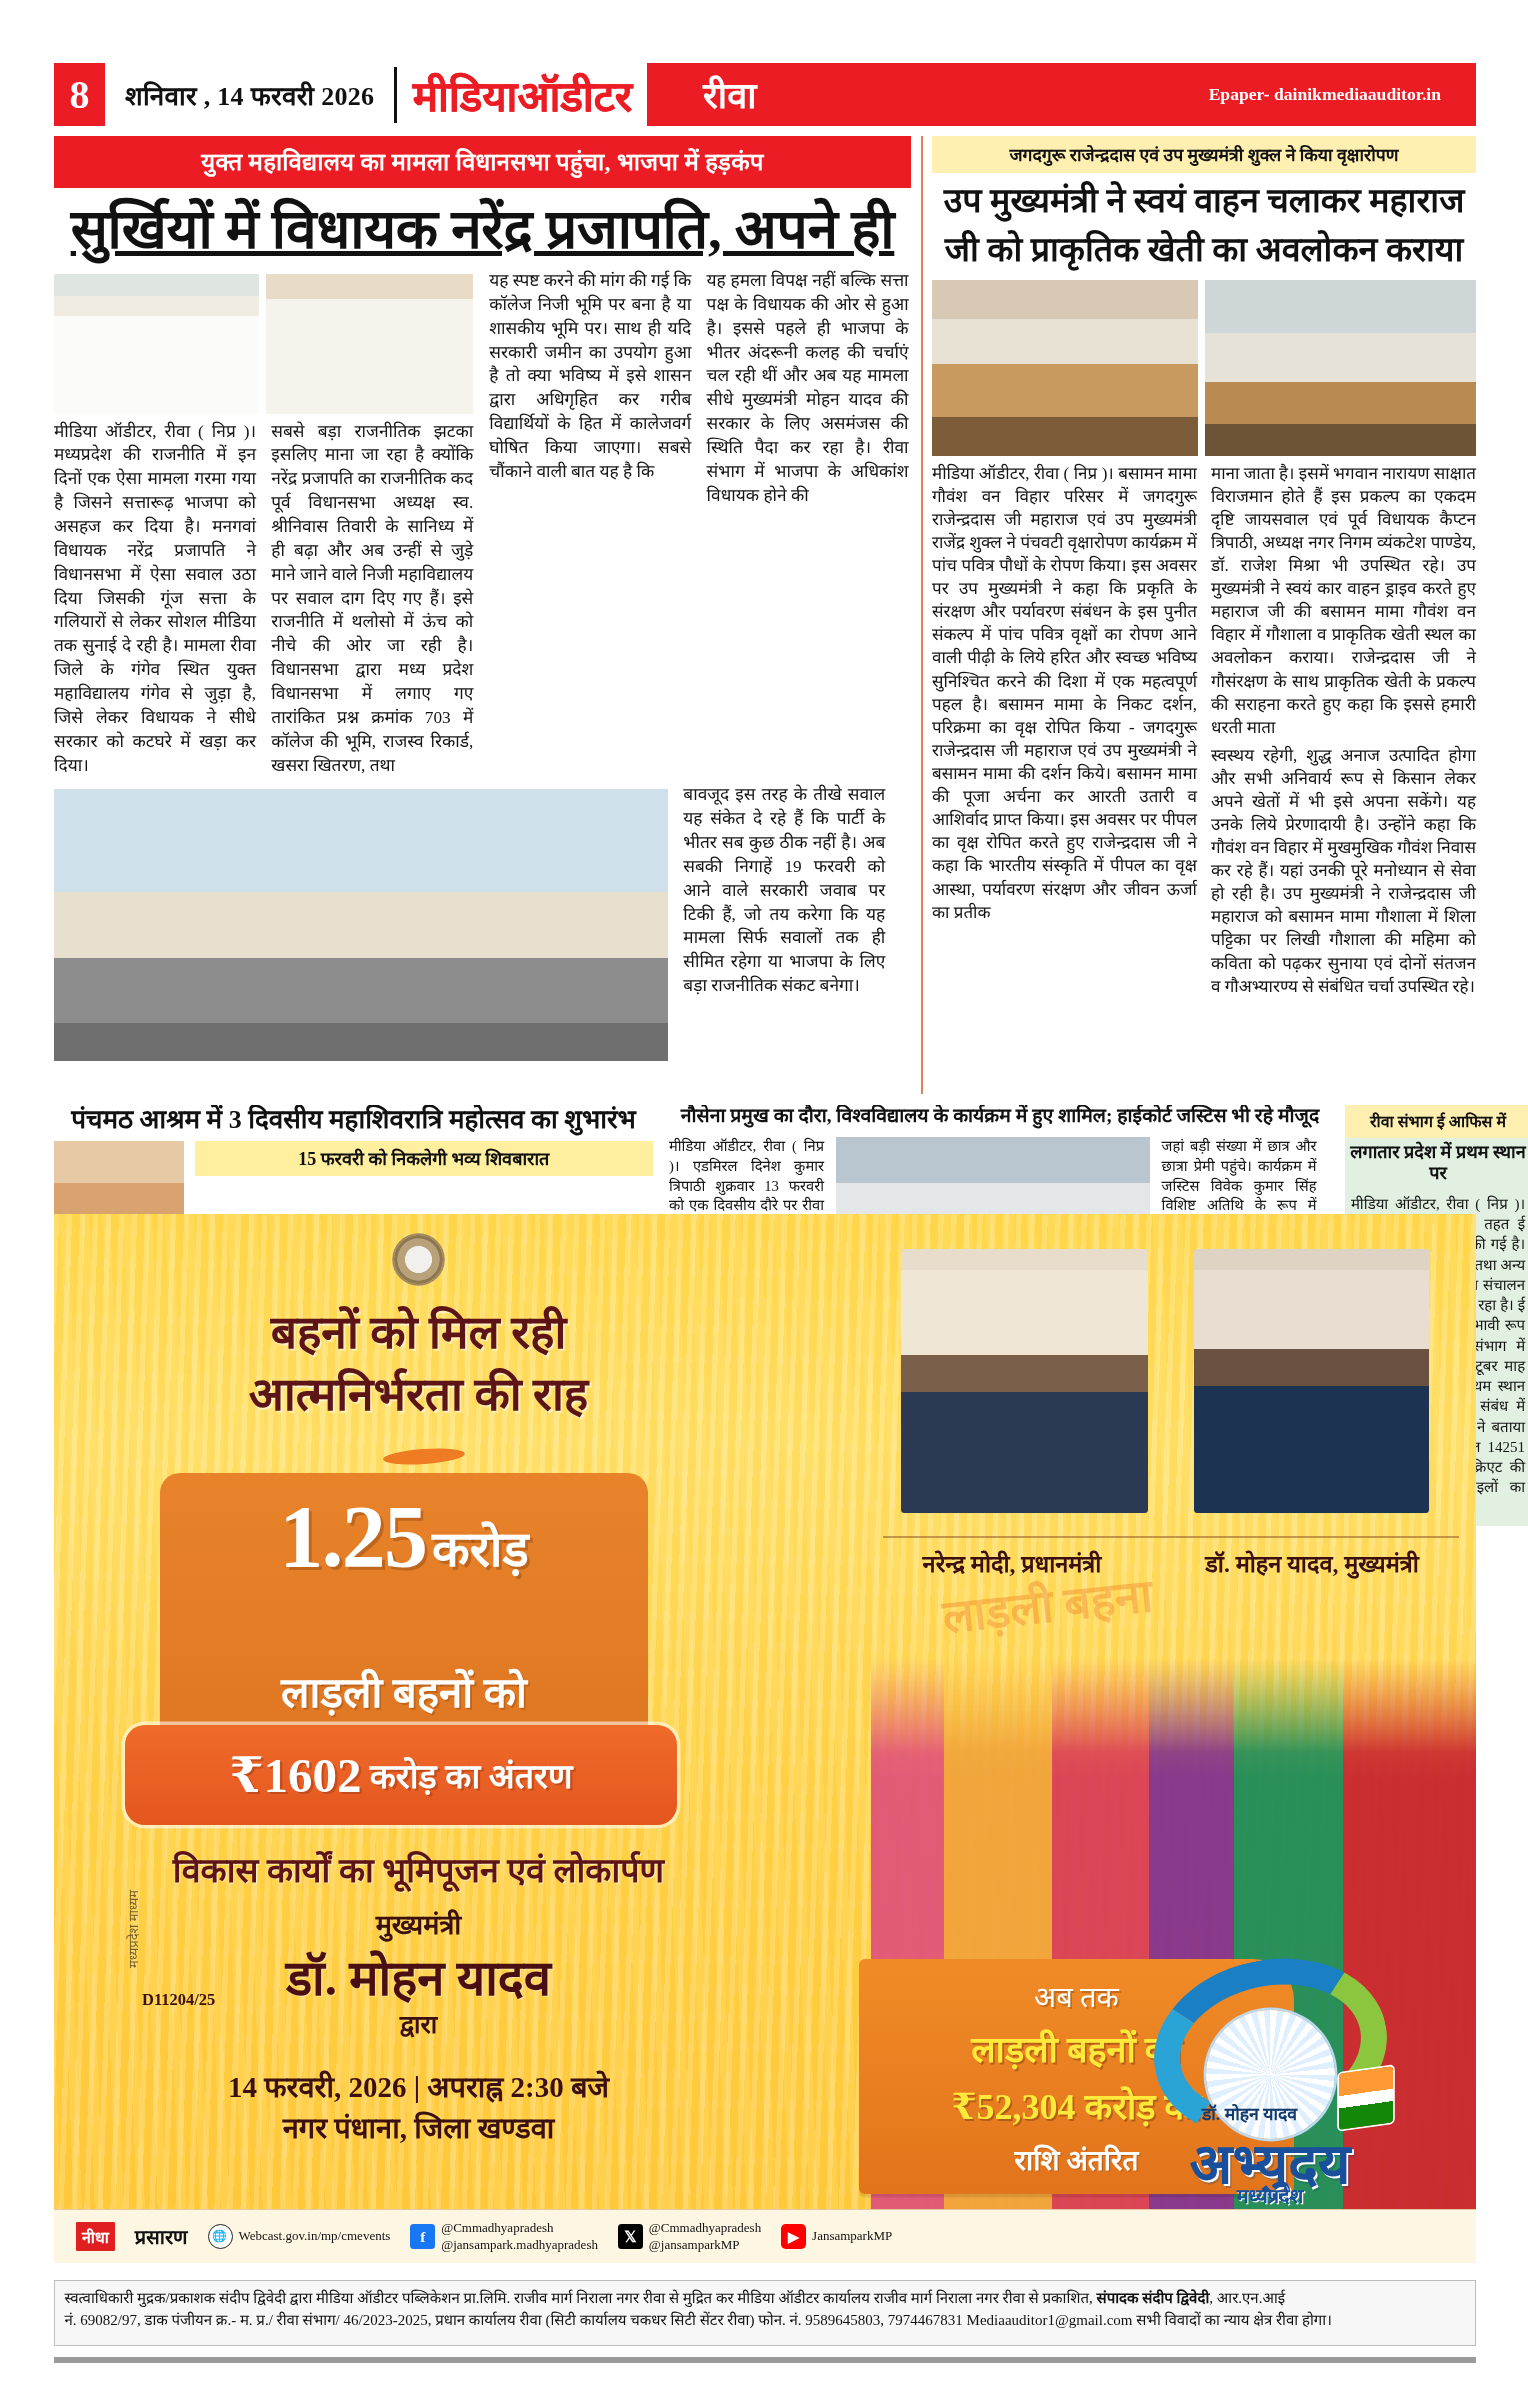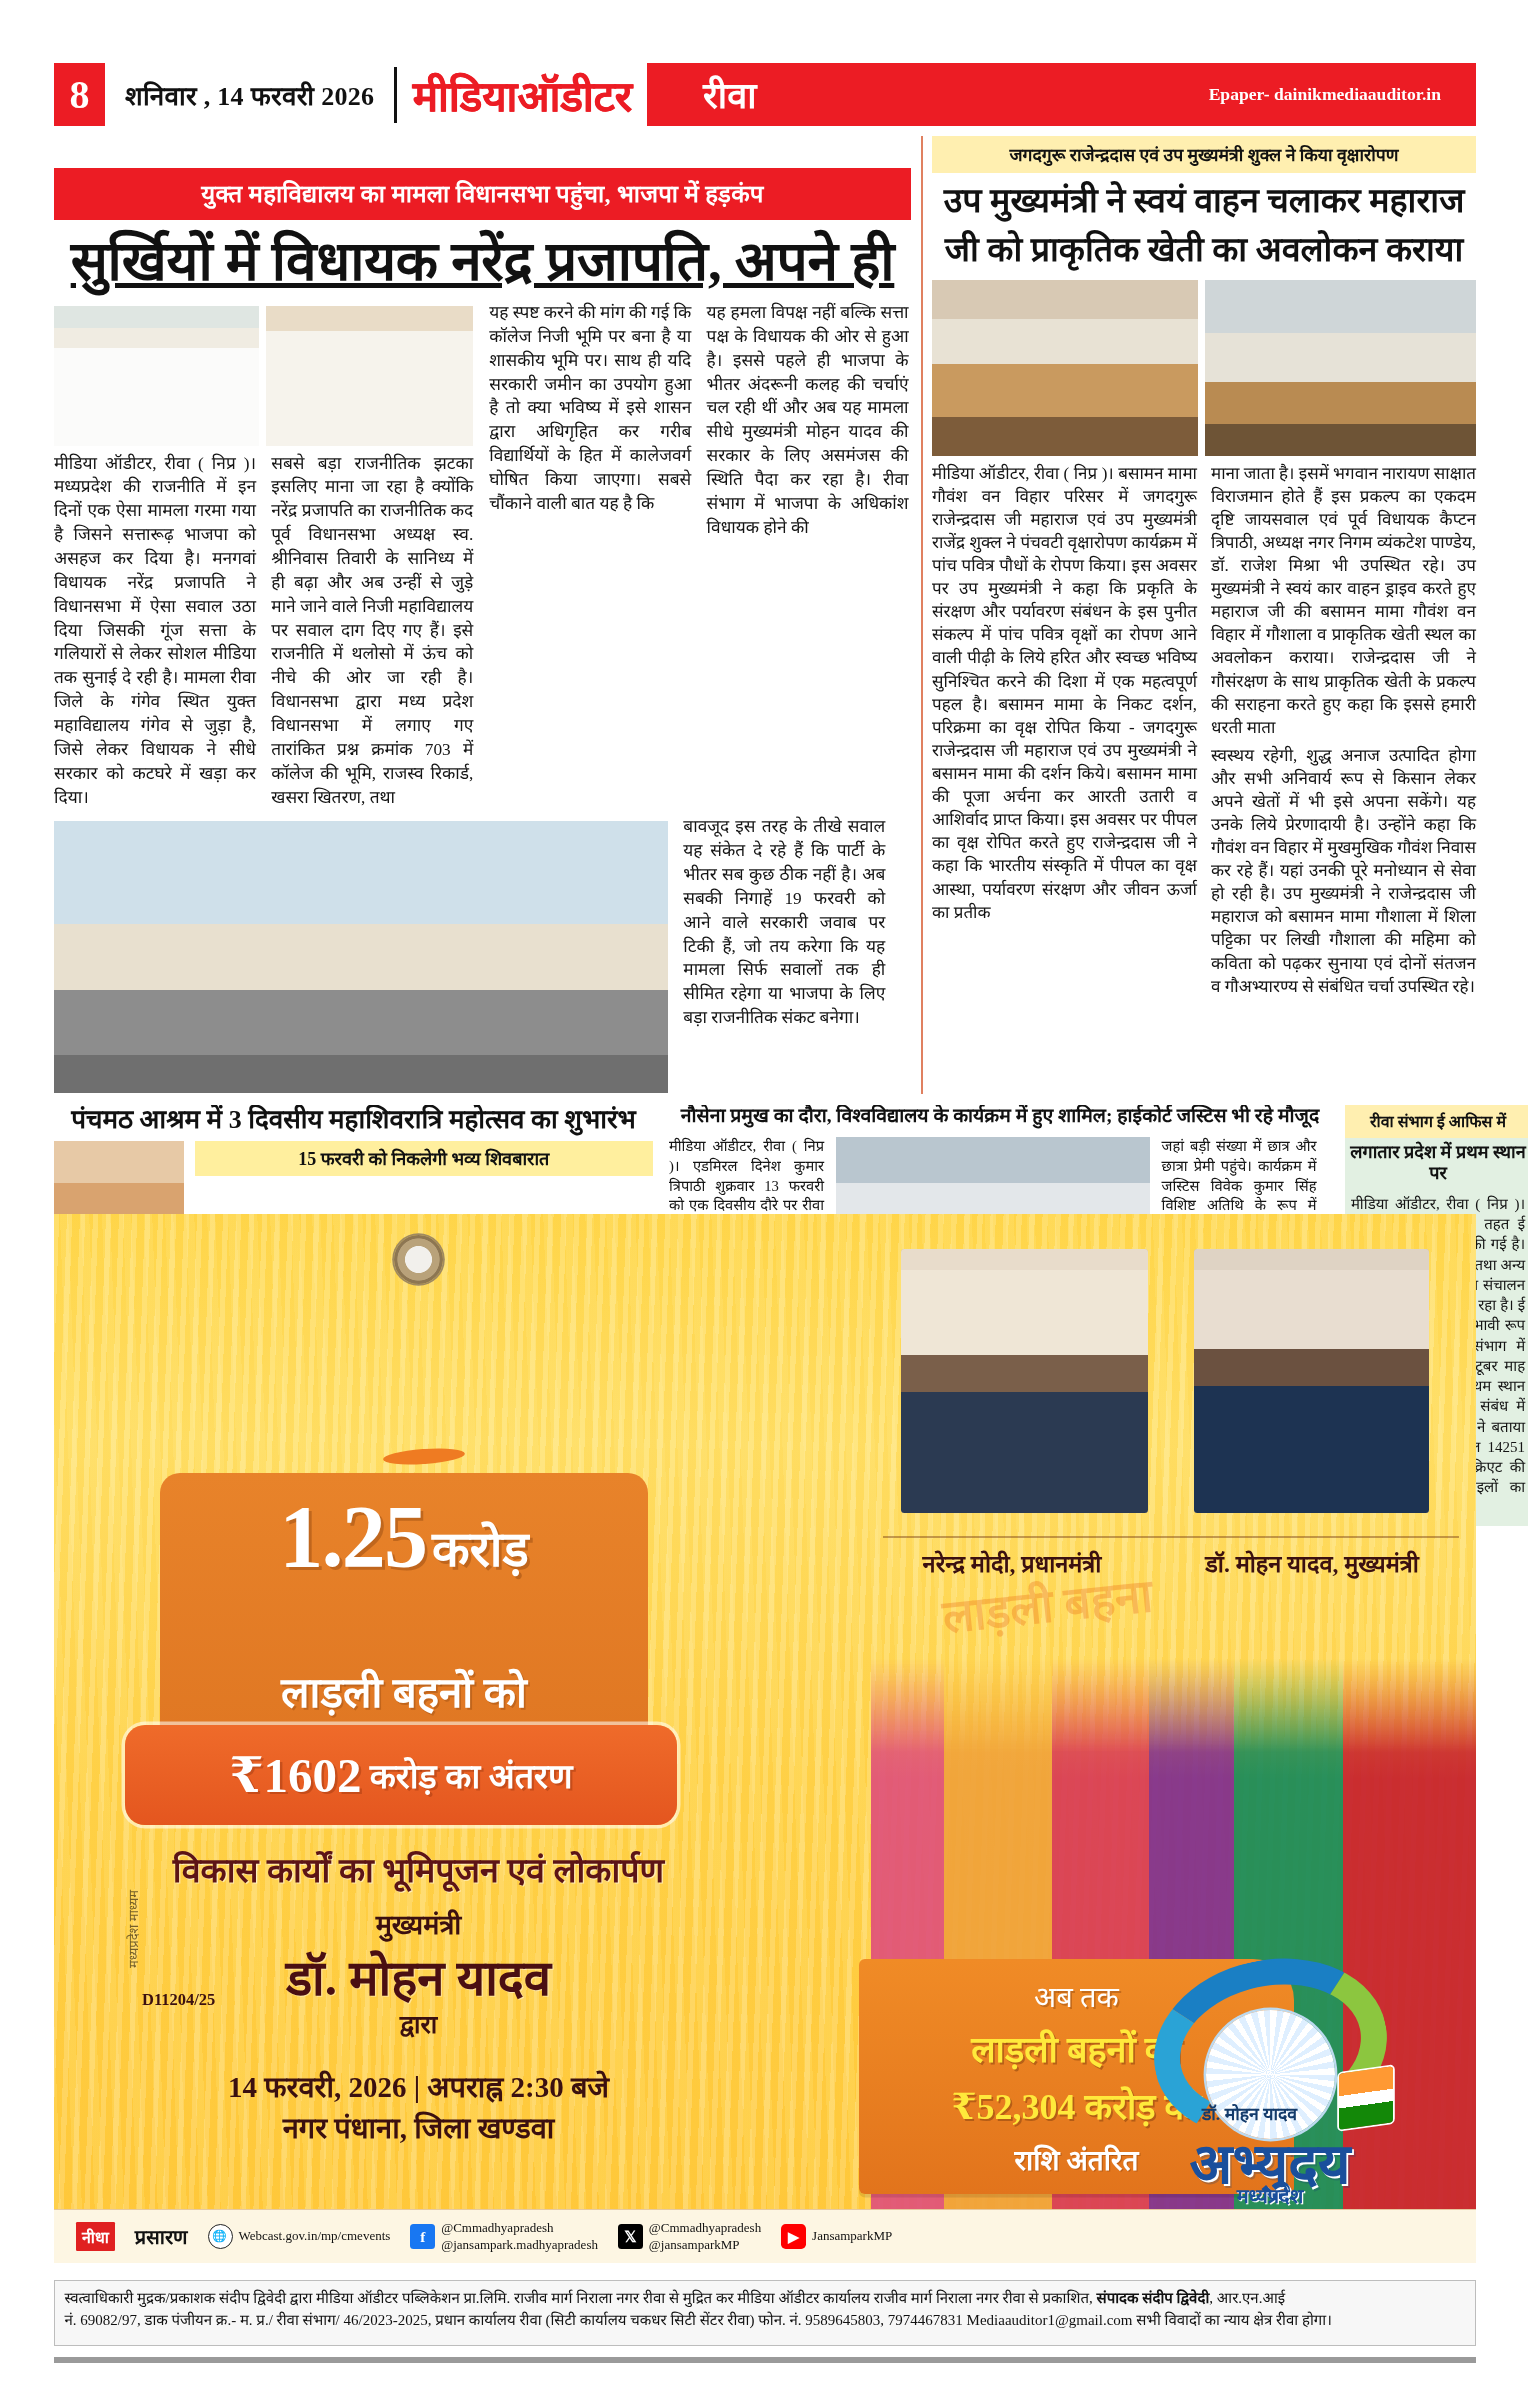--- a/index.html
+++ b/index.html
@@ -71,21 +71,21 @@
     width: 1.8px; background: #e08060;
   }
 
   
   .lead { position: absolute; left: 0; top: 0; width: 857px; }
   .kicker-red {
     background: #ec1c24; color: #fff;
     font-weight: bold; font-size: 24px;
     text-align: center; padding: 8.2px 5.9px 10.6px;
     letter-spacing: 0.2px;
-    white-space: nowrap; overflow: hidden; margin-top: 32px;
+    white-space: nowrap; overflow: hidden;
   }
   .lead-head {
     font-size: 55px; font-weight: bold; color: #111;
     line-height: 1.22; text-align: center;
     padding: 8.2px 2.4px 5.9px;
     letter-spacing: -0.3px;
     text-decoration: underline;
   }
   .lead-photos {
     display: flex; gap: 7px; margin-top: 4.7px;
@@ -569,20 +569,24 @@
       </div>
     </div>
   </div>
 
   <div class="advert">
     <div class="adv-texture"></div>
 
     <div class="adv-left">
       <div class="emblem"></div>
 
+      <div class="adv-h1">
+        <div>बहनों को मिल रही</div>
+        <div>आत्मनिर्भरता की राह</div>
+      </div>
       <div class="adv-swoosh"></div>
 
       <div class="big-card">
         <div class="big-num">
           <span>1.25</span><span class="unit">करोड़</span>
         </div>
         <div class="big-l3">लाड़ली बहनों को</div>
       </div>
 
       <div class="amount-card">

